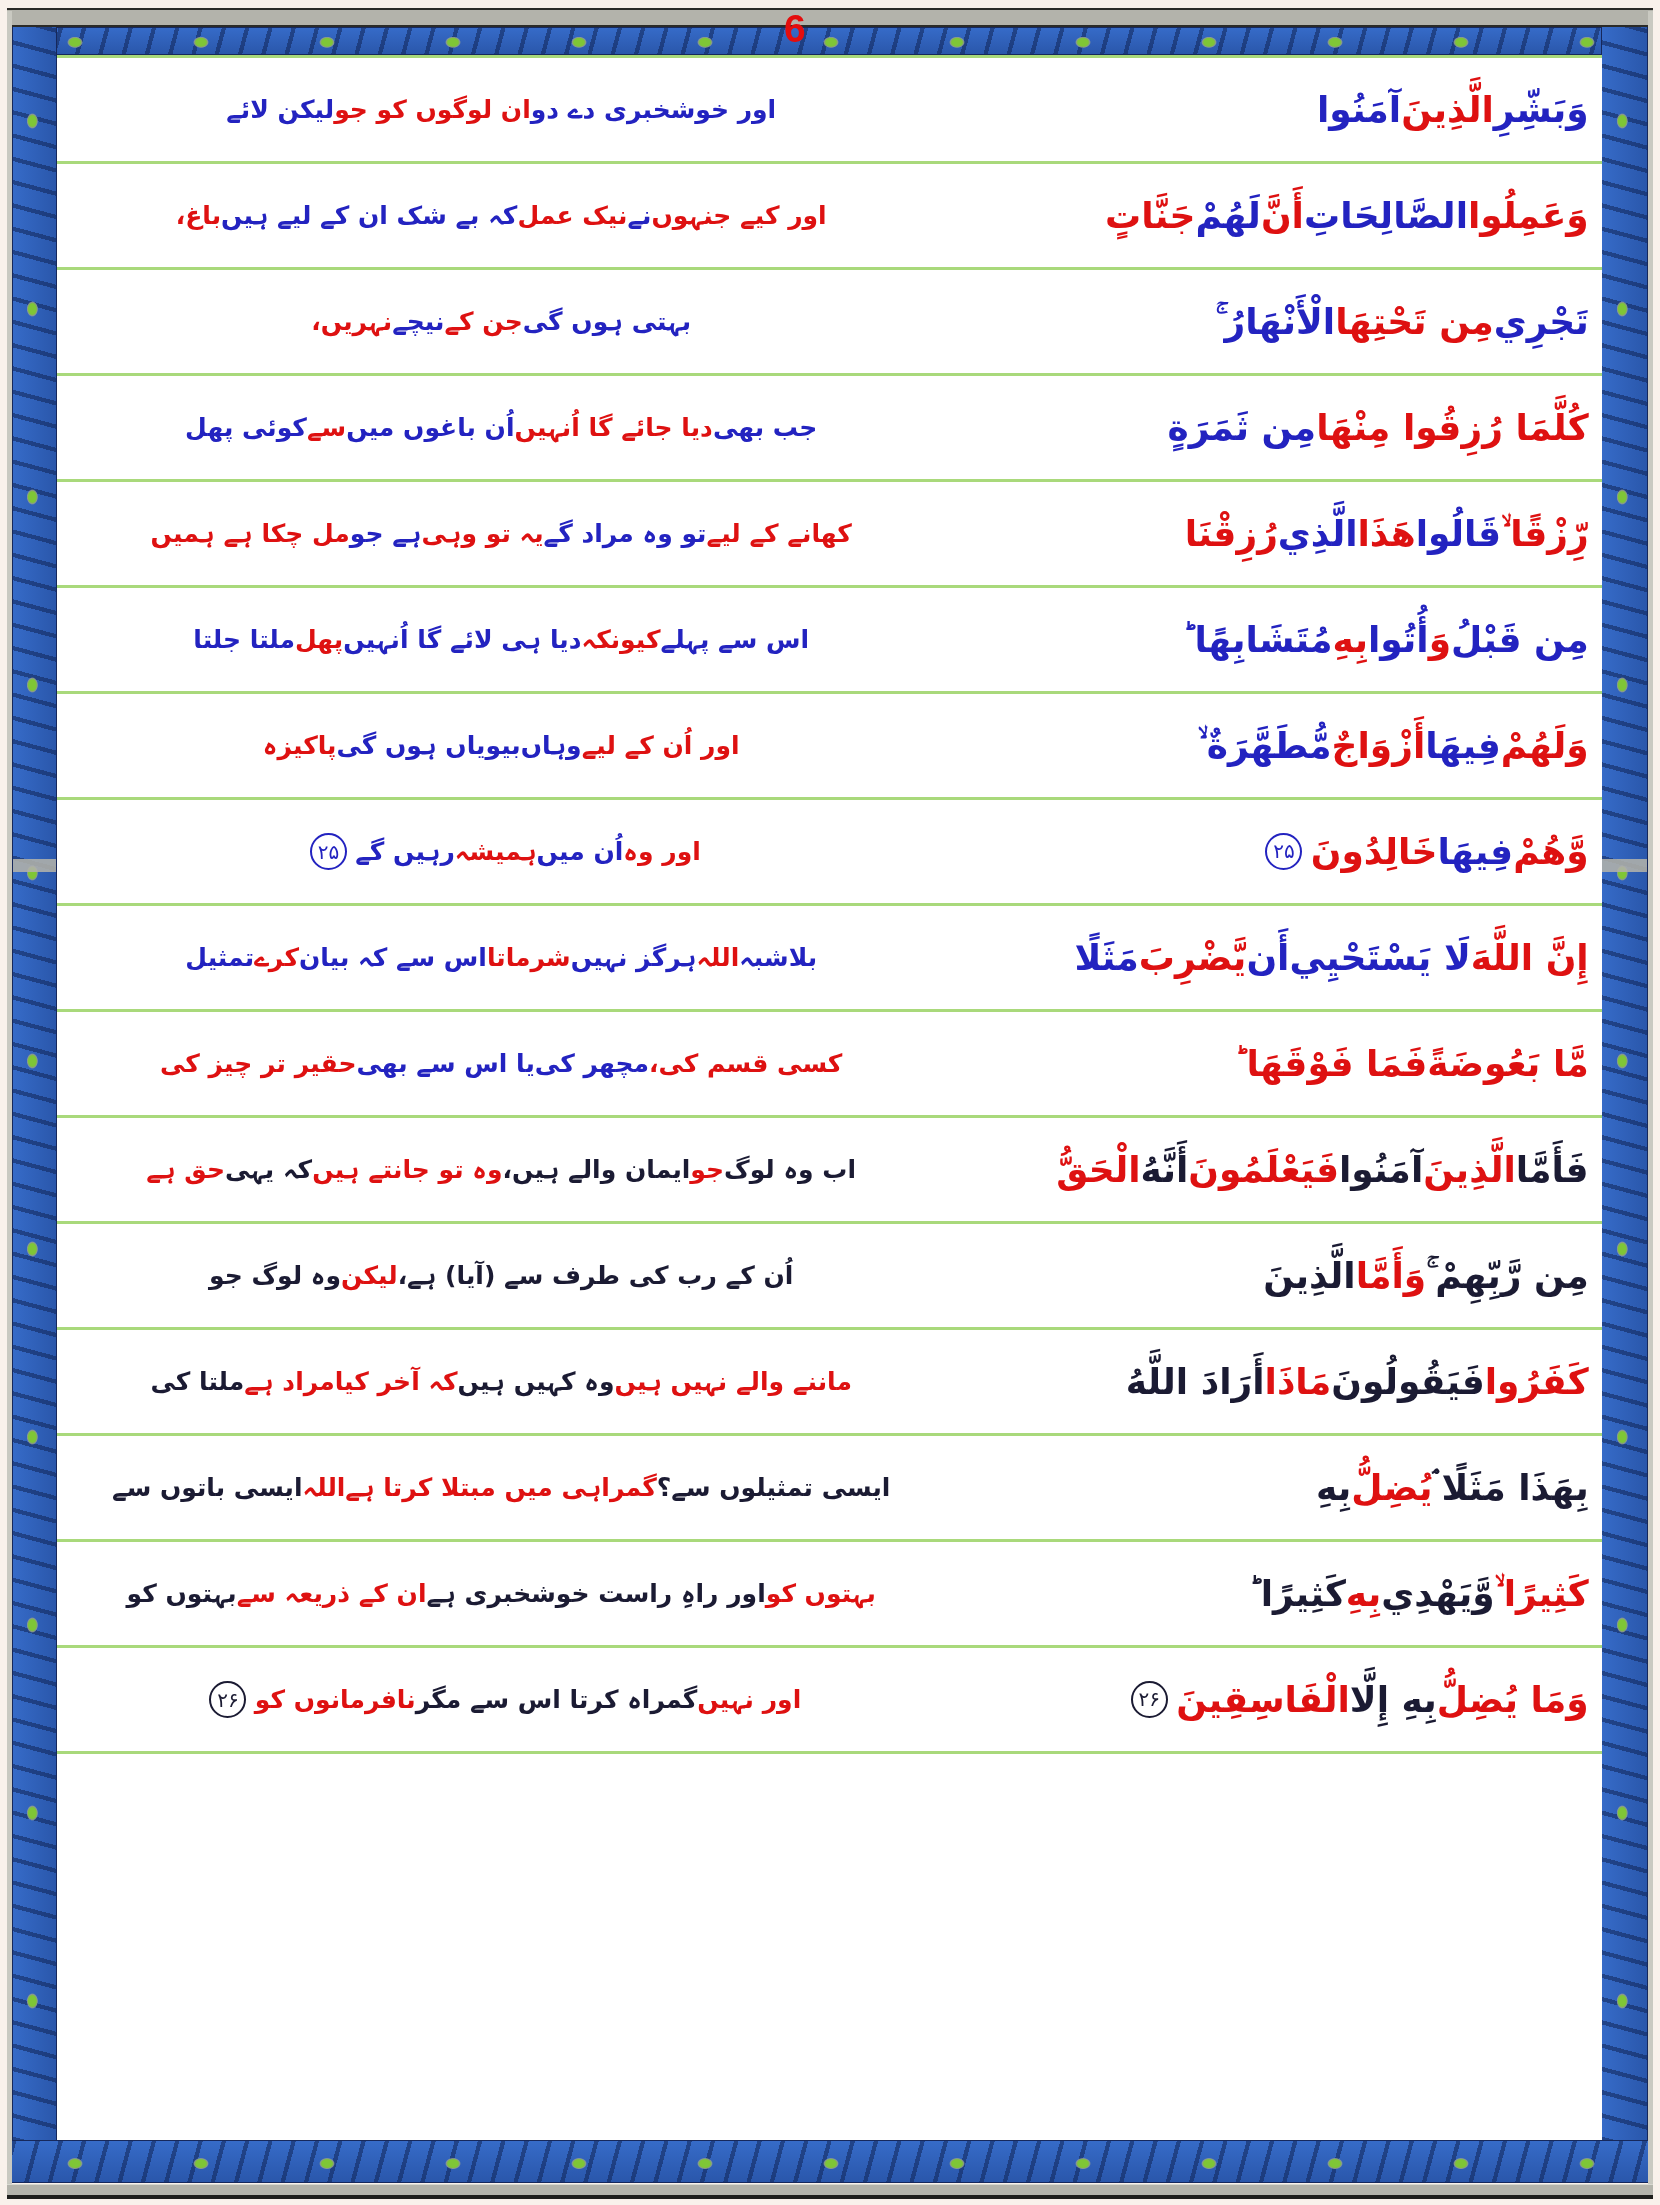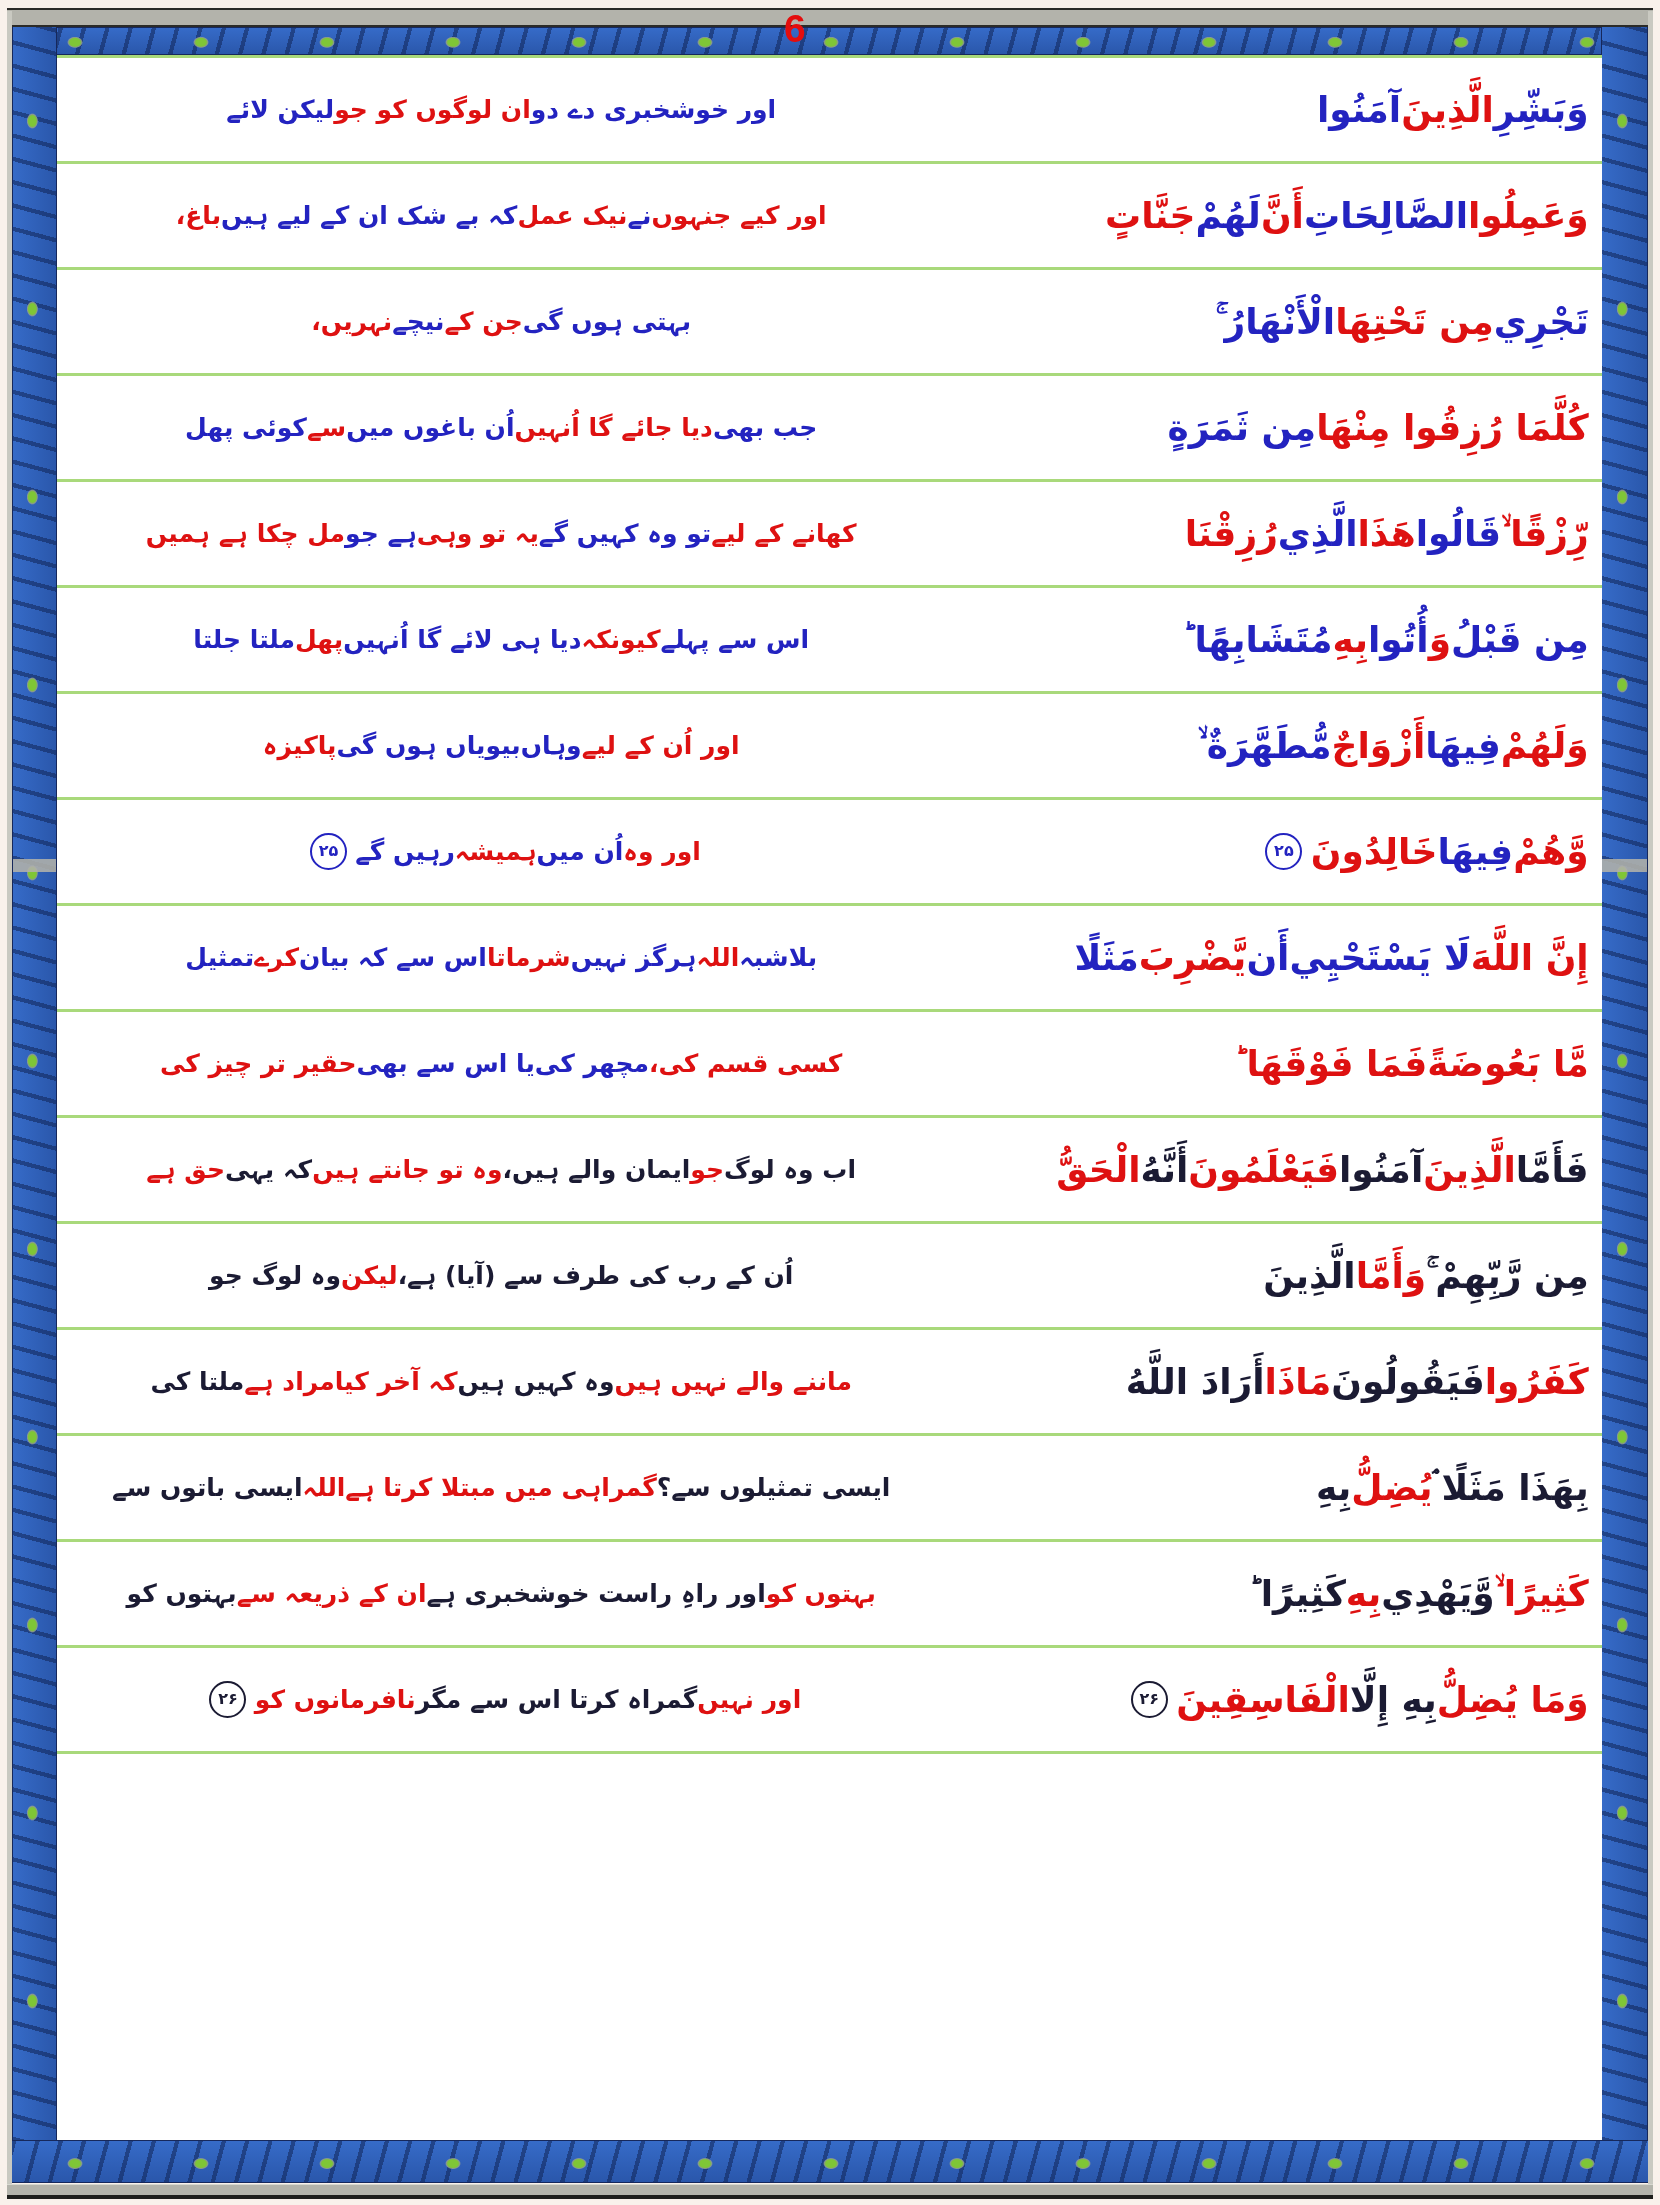--- a/index.html
+++ b/index.html
@@ -49,21 +49,21 @@
            border-top:3.3px solid var(--green);}
   .row{display:flex;direction:rtl;height:106px;border-bottom:3.3px solid var(--green);align-items:stretch;}
   .cell{display:flex;align-items:center;}
   .arabic{width:42.5%;justify-content:flex-start;padding:1.7px 13.3px 1.7px 25px;
           font-size:36px;font-weight:bold;line-height:1.15;text-align:right;letter-spacing:0;}
   .urdu{width:57.5%;justify-content:center;padding:1.7px 11.7px;
         font-size:25px;font-weight:bold;line-height:1.4;text-align:center;}
   .seg{white-space:nowrap;}
   .c-blue{color:var(--blue);} .c-red{color:var(--red);} .c-black{color:var(--black);}
   .vmark{display:inline-flex;align-items:center;justify-content:center;width:37px;height:37px;
-         border:2.5px solid currentColor;border-radius:50%;font-size:16px;font-weight:bold;
+         border:2.5px solid currentColor;border-radius:50%;font-size:20px;font-weight:normal;
          margin:0 8.3px;flex:none;}
 
   .page-number{position:absolute;left:784px;top:9.2px;color:var(--pagenum);
                font-family:"Liberation Sans",sans-serif;font-size:39px;font-weight:bold;line-height:1;}
 </style>
 </head>
 <body>
 
 <div class="stage">
 
@@ -142,21 +142,21 @@
         <div class="row">
           <div class="cell arabic">
             <span class="seg c-red">رِّزْقًا ۙ</span> 
             <span class="seg c-blue">قَالُوا</span> 
             <span class="seg c-red">هَذَا</span> 
             <span class="seg c-blue">الَّذِي</span> 
             <span class="seg c-red">رُزِقْنَا</span> 
           </div>
           <div class="cell urdu">
             <span class="seg c-red">کھانے کے لیے</span> 
-            <span class="seg c-blue">تو وہ کہیں گے</span> 
+            <span class="seg c-blue">تو وہ مراد گے</span> 
             <span class="seg c-red">یہ تو وہی</span> 
             <span class="seg c-blue">ہے جو</span> 
             <span class="seg c-red">مل چکا ہے ہمیں</span> 
           </div>
         </div>
         <div class="row">
           <div class="cell arabic">
             <span class="seg c-blue">مِن قَبْلُ</span> 
             <span class="seg c-red">وَ</span> 
             <span class="seg c-blue">أُتُوا</span> 

